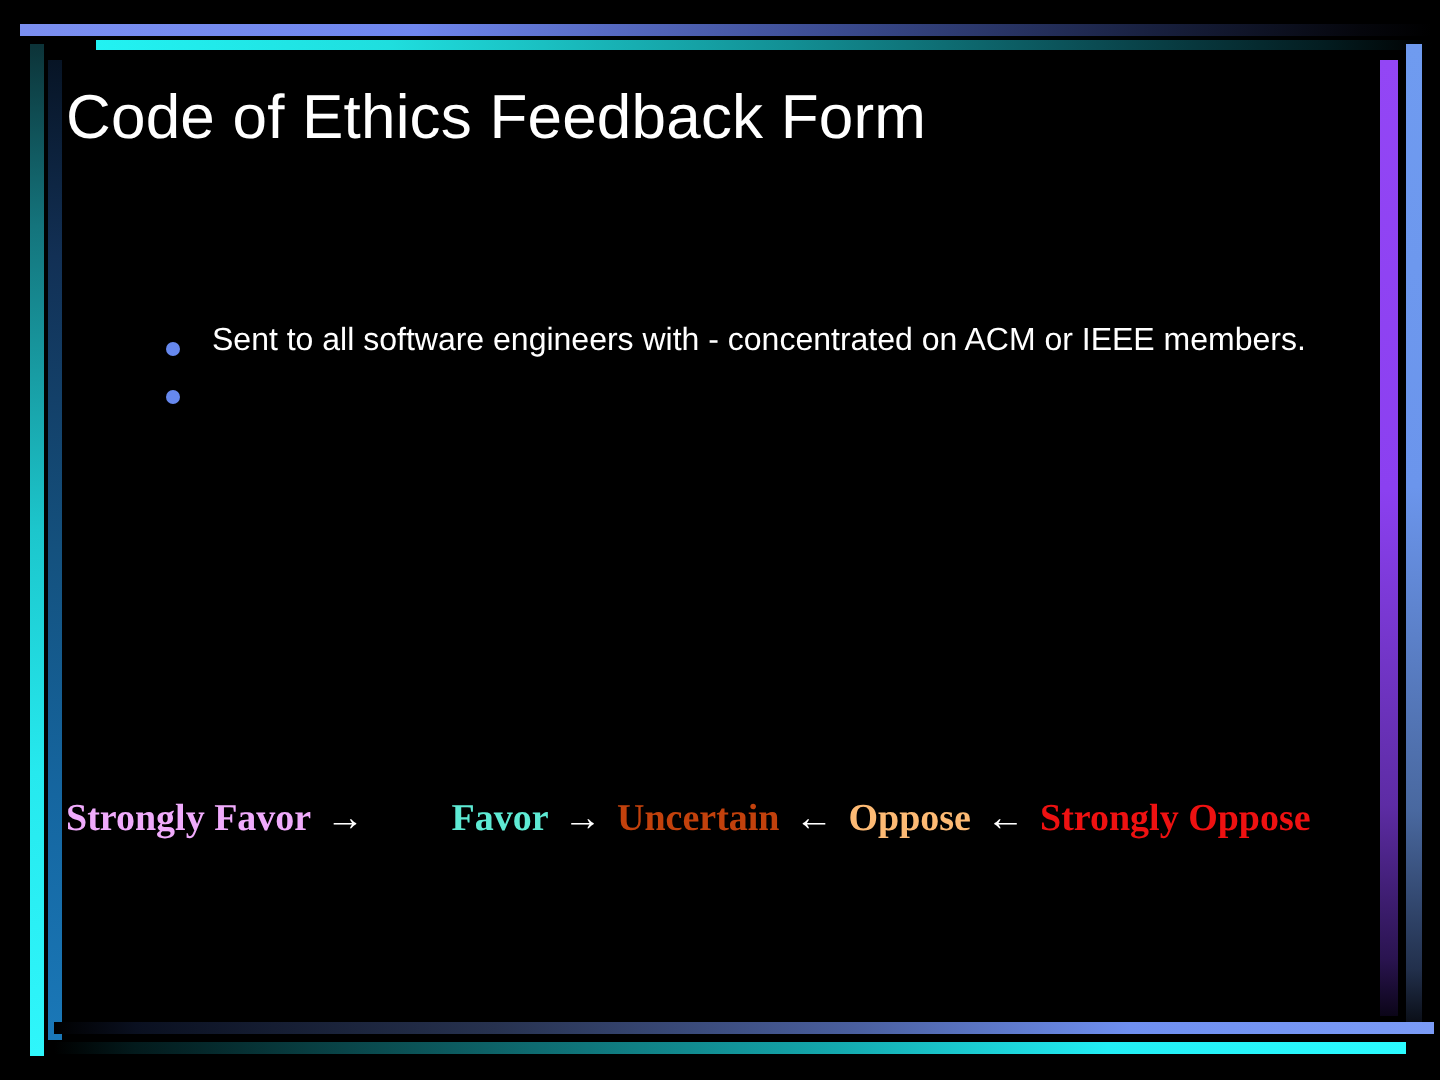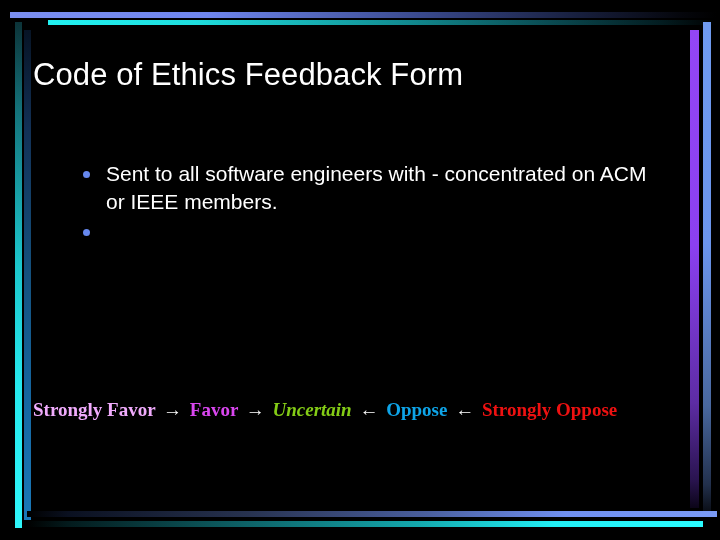--- a/index.html
+++ b/index.html
@@ -90,21 +90,21 @@
     width: 676px;
     height: 6px;
     background: linear-gradient(to right, #000000 0%, #031a1c 6%, #0d6166 32%, #14a9ae 58%, #22eef4 78%, #2bfbff 100%);
   }
 
   
 
   .title {
     position: absolute;
     left: 33px;
-    top: 36px;
+    top: 20px;
     width: 640px;
     color: #ffffff;
     font-size: 31px;
     font-weight: 400;
     letter-spacing: 0.1px;
     line-height: 1.15;
     white-space: nowrap;
   }
 
   .body-list {
@@ -113,21 +113,21 @@
     top: 160px;
     width: 580px;
     margin: 0;
     padding: 0;
     list-style: none;
   }
   .body-list li {
     position: relative;
     padding-left: 30px;
     color: #ffffff;
-    font-size: 21px;
+    font-size: 16px;
     line-height: 1.32;
     margin-bottom: 3px;
   }
   .body-list li .dot {
     position: absolute;
     left: 7px;
     top: 11px;
     width: 7px;
     height: 7px;
     border-radius: 50%;
@@ -142,23 +142,23 @@
     font-family: "Liberation Serif", serif;
     font-weight: bold;
     font-size: 19px;
     white-space: nowrap;
     color: #ffffff;
   }
   .scale-line span { vertical-align: baseline; }
   .arrow { color: #ffffff; font-weight: bold; padding: 0 3px; }
 
   .sf { color: #f0abfc; }
-  .fv { color: #d946ef; }
-  .un { color: #84cc16; font-style: italic; }
-  .op { color: #0ea5e9; }
+  .fv { color: #5eead4; margin-left: 36px; }
+  .un { color: #c2410c; }
+  .op { color: #fdba74; }
   .so { color: #ee1111; }
 </style>
 </head>
 <body>
 
 <div id="slide">
 
   <div class="bar-top-blue"></div>
   <div class="bar-top-cyan"></div>
   <div class="bar-left-cyan"></div>

